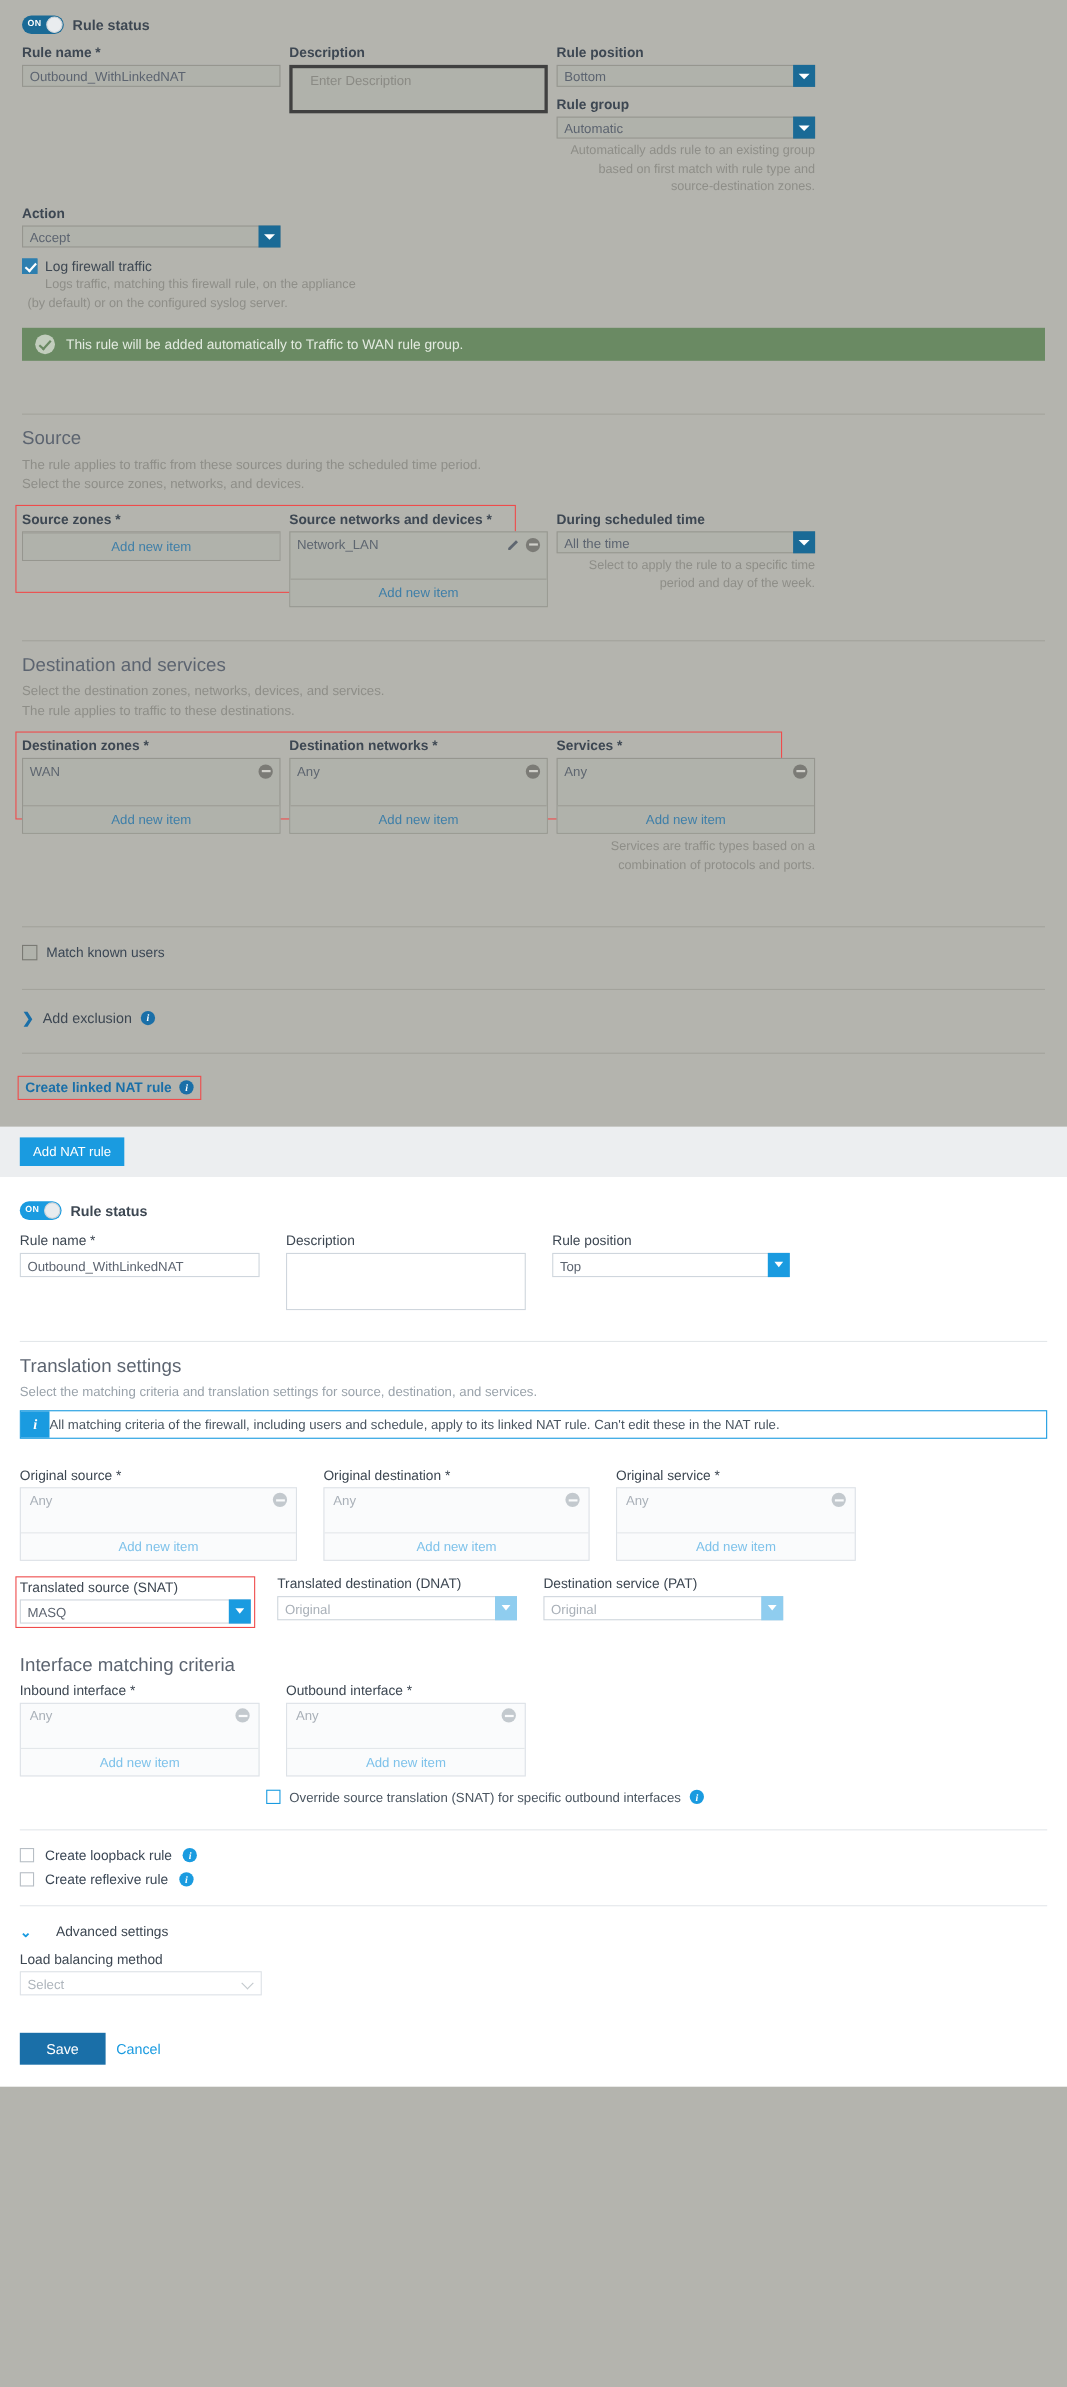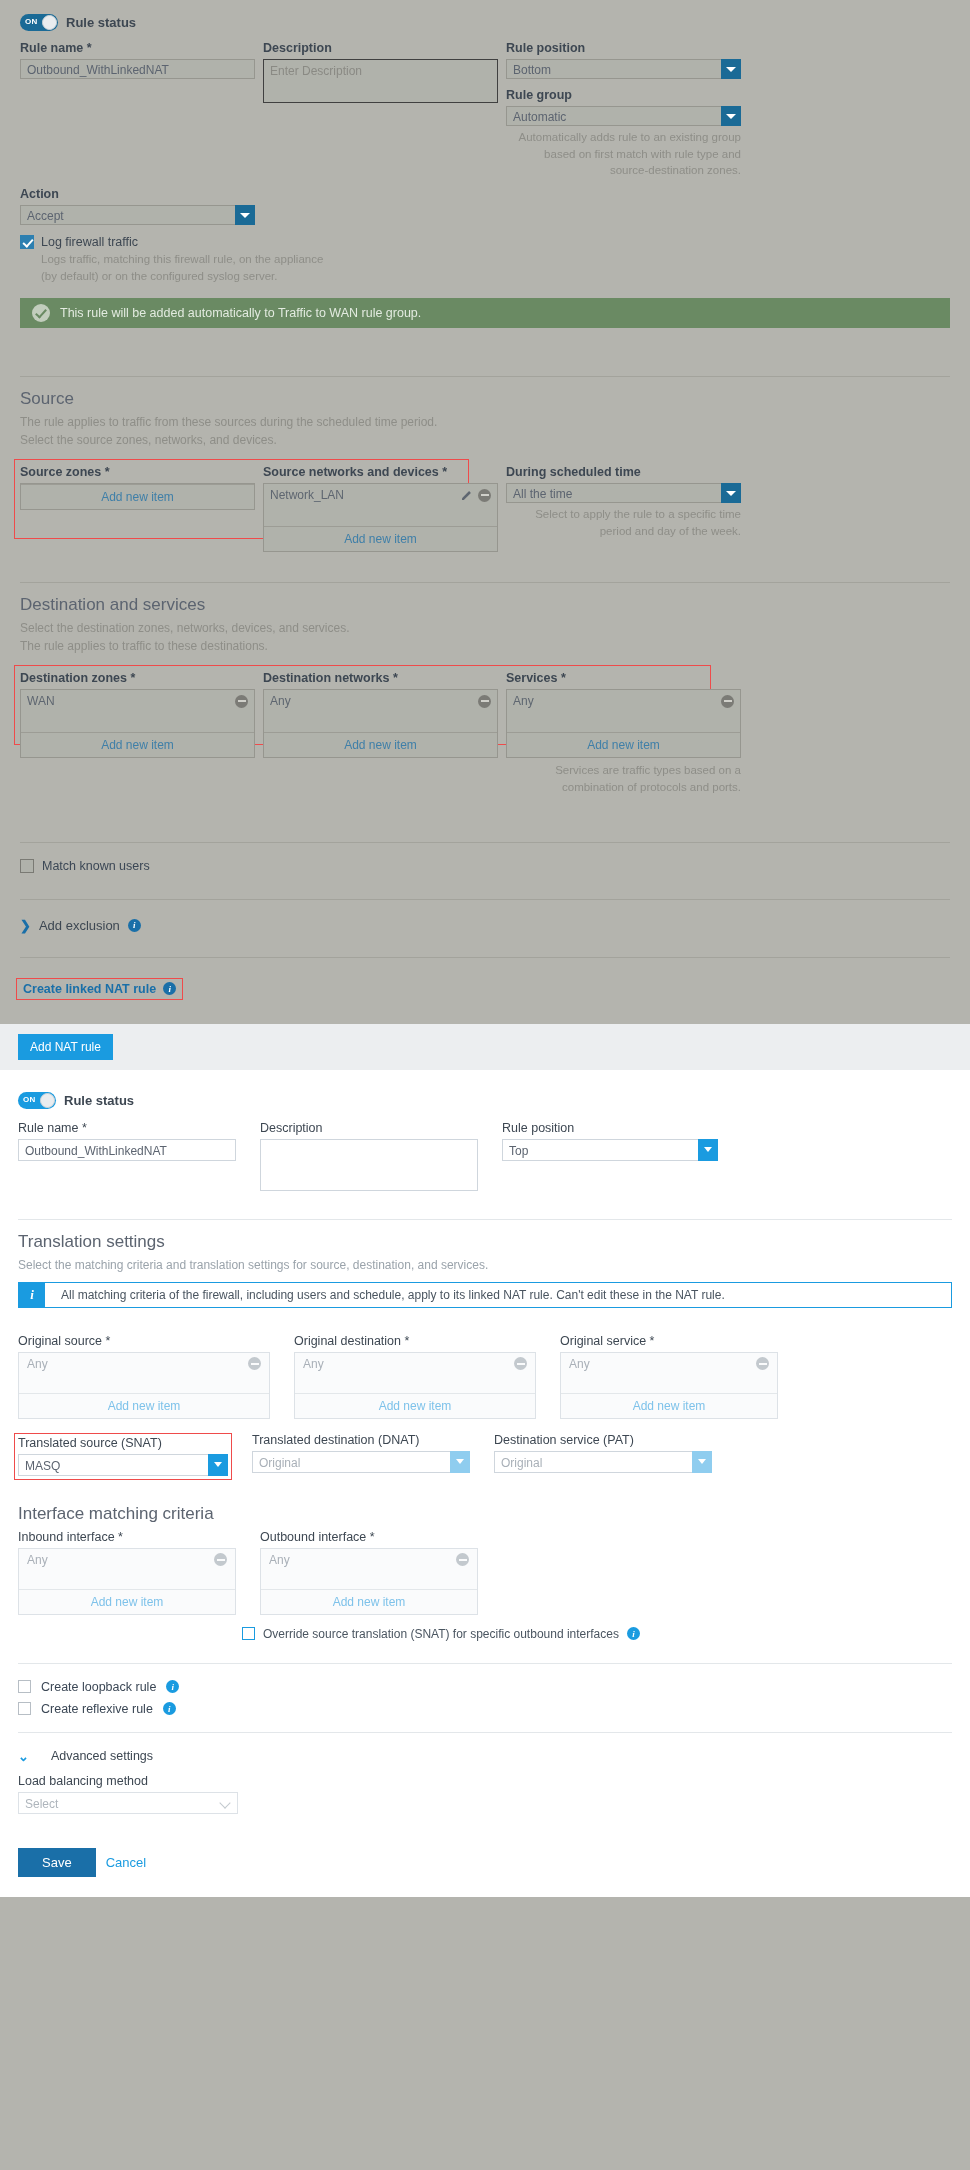--- a/index.html
+++ b/index.html
@@ -43,22 +43,22 @@
   .toggle-label { font-weight:bold; font-size:13px; color:#3d4752; }
   .toggle-blue { background:#1a9be0; }
 
   
   .gi {
     height: 20px; border:1px solid #96968f; background:#b0b2ab;
     padding: 2px 6px; font-size:12px; color:#5c6470; line-height:16px;
     width: 100%;
   }
   .gtext {
-    height: 44px; border:1px solid #404040; background:#b0b2ab;
-    padding:4px 6px; font-size:12px; color:#8a8a84; width:100%;
+    height: 44px; border:3px solid #404040; background:#b0b2ab;
+    padding:4px 16px; font-size:12px; color:#8a8a84; width:100%;
   }
   .gsel {
     height:20px; border:1px solid #96968f; background:#b0b2ab; position:relative;
     font-size:12px; color:#5c6470; padding: 2px 24px 2px 6px; line-height:16px; width:100%;
   }
   .gsel .arrow {
     position:absolute; right:-1px; top:-1px; bottom:-1px; width:20px; background:#1a6a96;
     display:flex; align-items:center; justify-content:center;
   }
   .gsel .arrow i {
@@ -130,21 +130,21 @@
   .sect-title-w { font-size:17px; color:#5c6470; font-weight:normal; margin:12px 0 6px 0; }
   .sect-sub-w { color:#9aa3ab; font-size:12px; margin-bottom:10px; }
 
   .infobar {
     border:1px solid #1a9be0; display:flex; align-items:stretch; height:26px; margin-bottom:4px;
   }
   .infobar .ic {
     width:26px;background:#1a9be0;color:#fff;display:flex;align-items:center;justify-content:center;
     font-style:italic;font-weight:bold;font-size:13px;font-family:"Liberation Serif",serif;flex:none;
   }
-  .infobar .tx { display:flex;align-items:center;padding-left:16px;font-size:12px;color:#4a5560; }
+  .infobar .tx { display:flex;align-items:center;padding-left:0;font-size:12px;color:#4a5560; }
 
   .wbox { border:1px solid #dde2e7; background:#fafbfc; }
   .wbox .items { height:40px; padding:4px 8px; }
   .wbox .item { display:flex;align-items:center;justify-content:space-between;font-size:12px;color:#a9b0b8;}
   .wbox .minus { background:#c3c9ce; }
   .wbox .minus::after{ background:#fafbfc; }
   .wbox .addbar { border-top:1px solid #e3e7ea; text-align:center;padding:5px 0;color:#7ec2ea;font-size:12px;}
 
   .cbx-w { width:13px;height:13px;border:1.5px solid #1a9be0;background:#fff;display:inline-block;vertical-align:middle;}
   .cbx-g { width:13px;height:13px;border:1px solid #b7bec5;background:#fff;display:inline-block;vertical-align:middle;}
@@ -217,21 +217,21 @@
             <i></i>
           </span>
       </div>
       <div style="margin-top:10px;display:flex;align-items:flex-start;gap:7px;">
         <span class="cbx checked"></span>
         <div>
           <div style="font-size:12.5px;color:#3d4752;">Log firewall traffic</div>
         </div>
       </div>
       <div class="hint" style="margin-left:21px;margin-top:2px;white-space:nowrap;">Logs traffic, matching this firewall rule, on the appliance</div>
-      <div class="hint" style="margin-left:21px;white-space:nowrap;">(by default) or on the configured syslog server.</div>
+      <div class="hint" style="margin-left:5px;white-space:nowrap;">(by default) or on the configured syslog server.</div>
     </div>
   </div>
 
   <div class="banner">
     <span class="chk-circ"></span>
     <span>This rule will be added automatically to Traffic to WAN rule group.</span>
   </div>
 
   <div class="divider" style="margin-top:48px;"></div>
 

